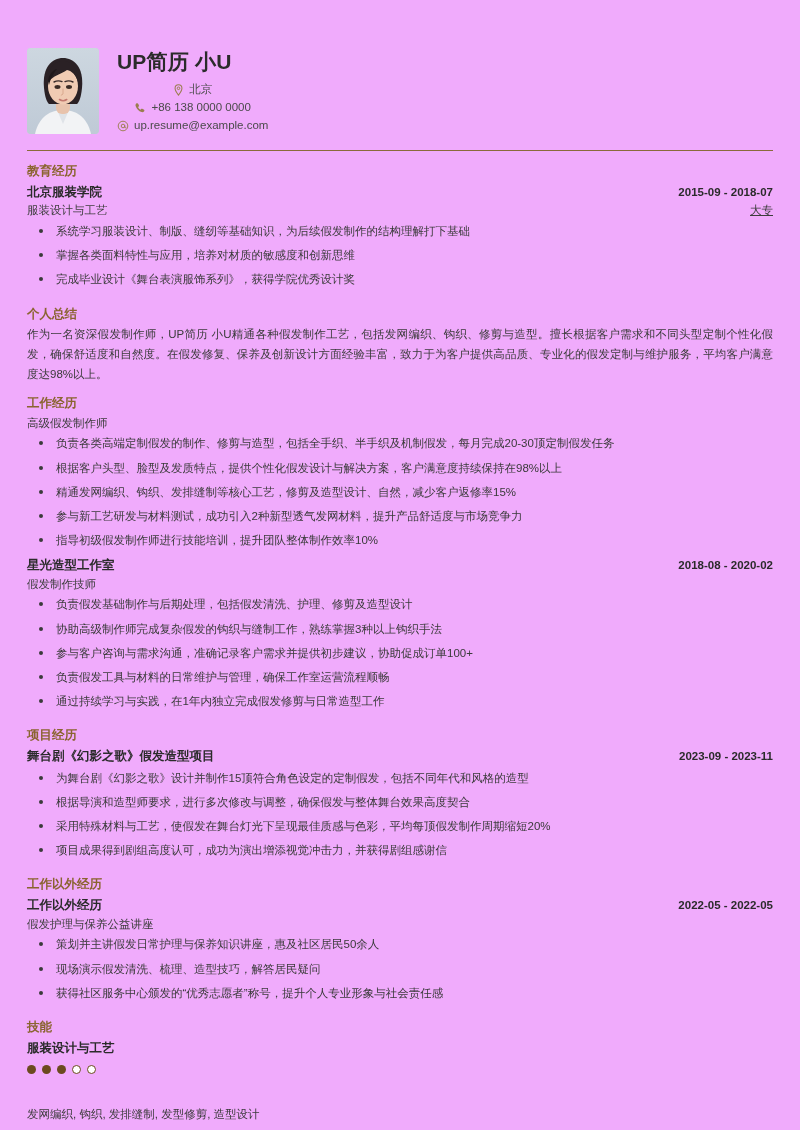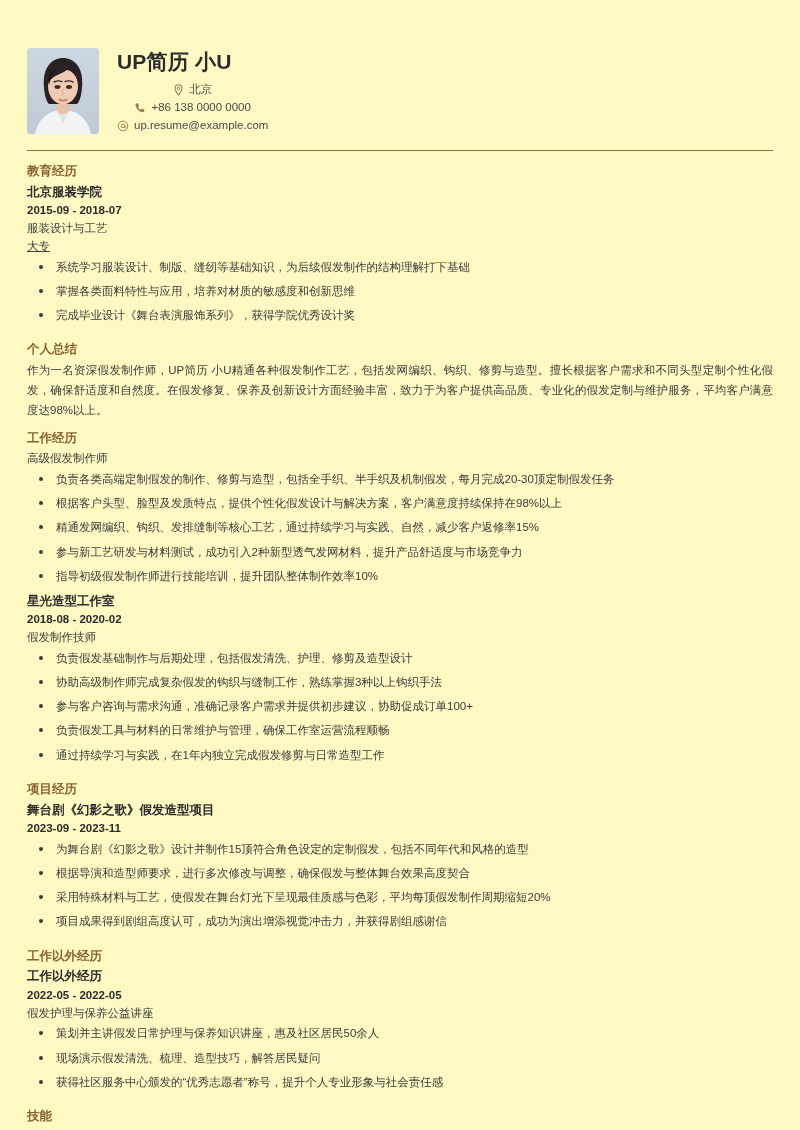--- a/index.html
+++ b/index.html
@@ -12,21 +12,21 @@
     height: 1130px;
     font-family: "Liberation Sans", "DejaVu Sans", sans-serif;
     color: #333333;
     -webkit-font-smoothing: antialiased;
     overflow: hidden;
   }
   .page {
     position: relative;
     width: 800px;
     height: 1130px;
-    background: #fef9c3;
+    background: #f0abfc;
     box-sizing: border-box;
     padding: 0 27px;
   }
 
   
   .header {
     display: flex;
     align-items: center;
     padding-top: 48px;
     padding-bottom: 10px;
@@ -77,21 +77,20 @@
     font-weight: 700;
     color: #8a6430;
     margin: 8px 0 3px 0;
     line-height: 1.35;
   }
   .entry { margin-bottom: 2px; }
   .entry-head {
     display: flex;
     justify-content: space-between;
     align-items: baseline;
-    flex-direction: column;
   }
   .entry-org {
     font-size: 12.5px;
     font-weight: 700;
     color: #2b2b2b;
     line-height: 1.55;
   }
   .entry-date {
     font-size: 11.5px;
     font-weight: 700;
@@ -271,21 +270,21 @@
       </div>
       <div class="section">
         <div class="section-title">工作经历</div>
         <div class="entry">
           <div class="entry-head">
             <div class="entry-sub">高级假发制作师</div>
           </div>
           <ul class="bullets">
             <li>负责各类高端定制假发的制作、修剪与造型，包括全手织、半手织及机制假发，每月完成20-30顶定制假发任务</li>
             <li>根据客户头型、脸型及发质特点，提供个性化假发设计与解决方案，客户满意度持续保持在98%以上</li>
-            <li>精通发网编织、钩织、发排缝制等核心工艺，通过持续学习与实践、自然，减少客户返修率15%</li>
+            <li>精通发网编织、钩织、发排缝制等核心工艺，修剪及造型设计、自然，减少客户返修率15%</li>
             <li>参与新工艺研发与材料测试，成功引入2种新型透气发网材料，提升产品舒适度与市场竞争力</li>
             <li>指导初级假发制作师进行技能培训，提升团队整体制作效率10%</li>
           </ul>
         </div>
         <div class="entry">
           <div class="entry-head">
             <div class="entry-org">星光造型工作室</div>
             <div class="entry-date">2018-08 - 2020-02</div>
           </div>
           <div class="entry-head">

